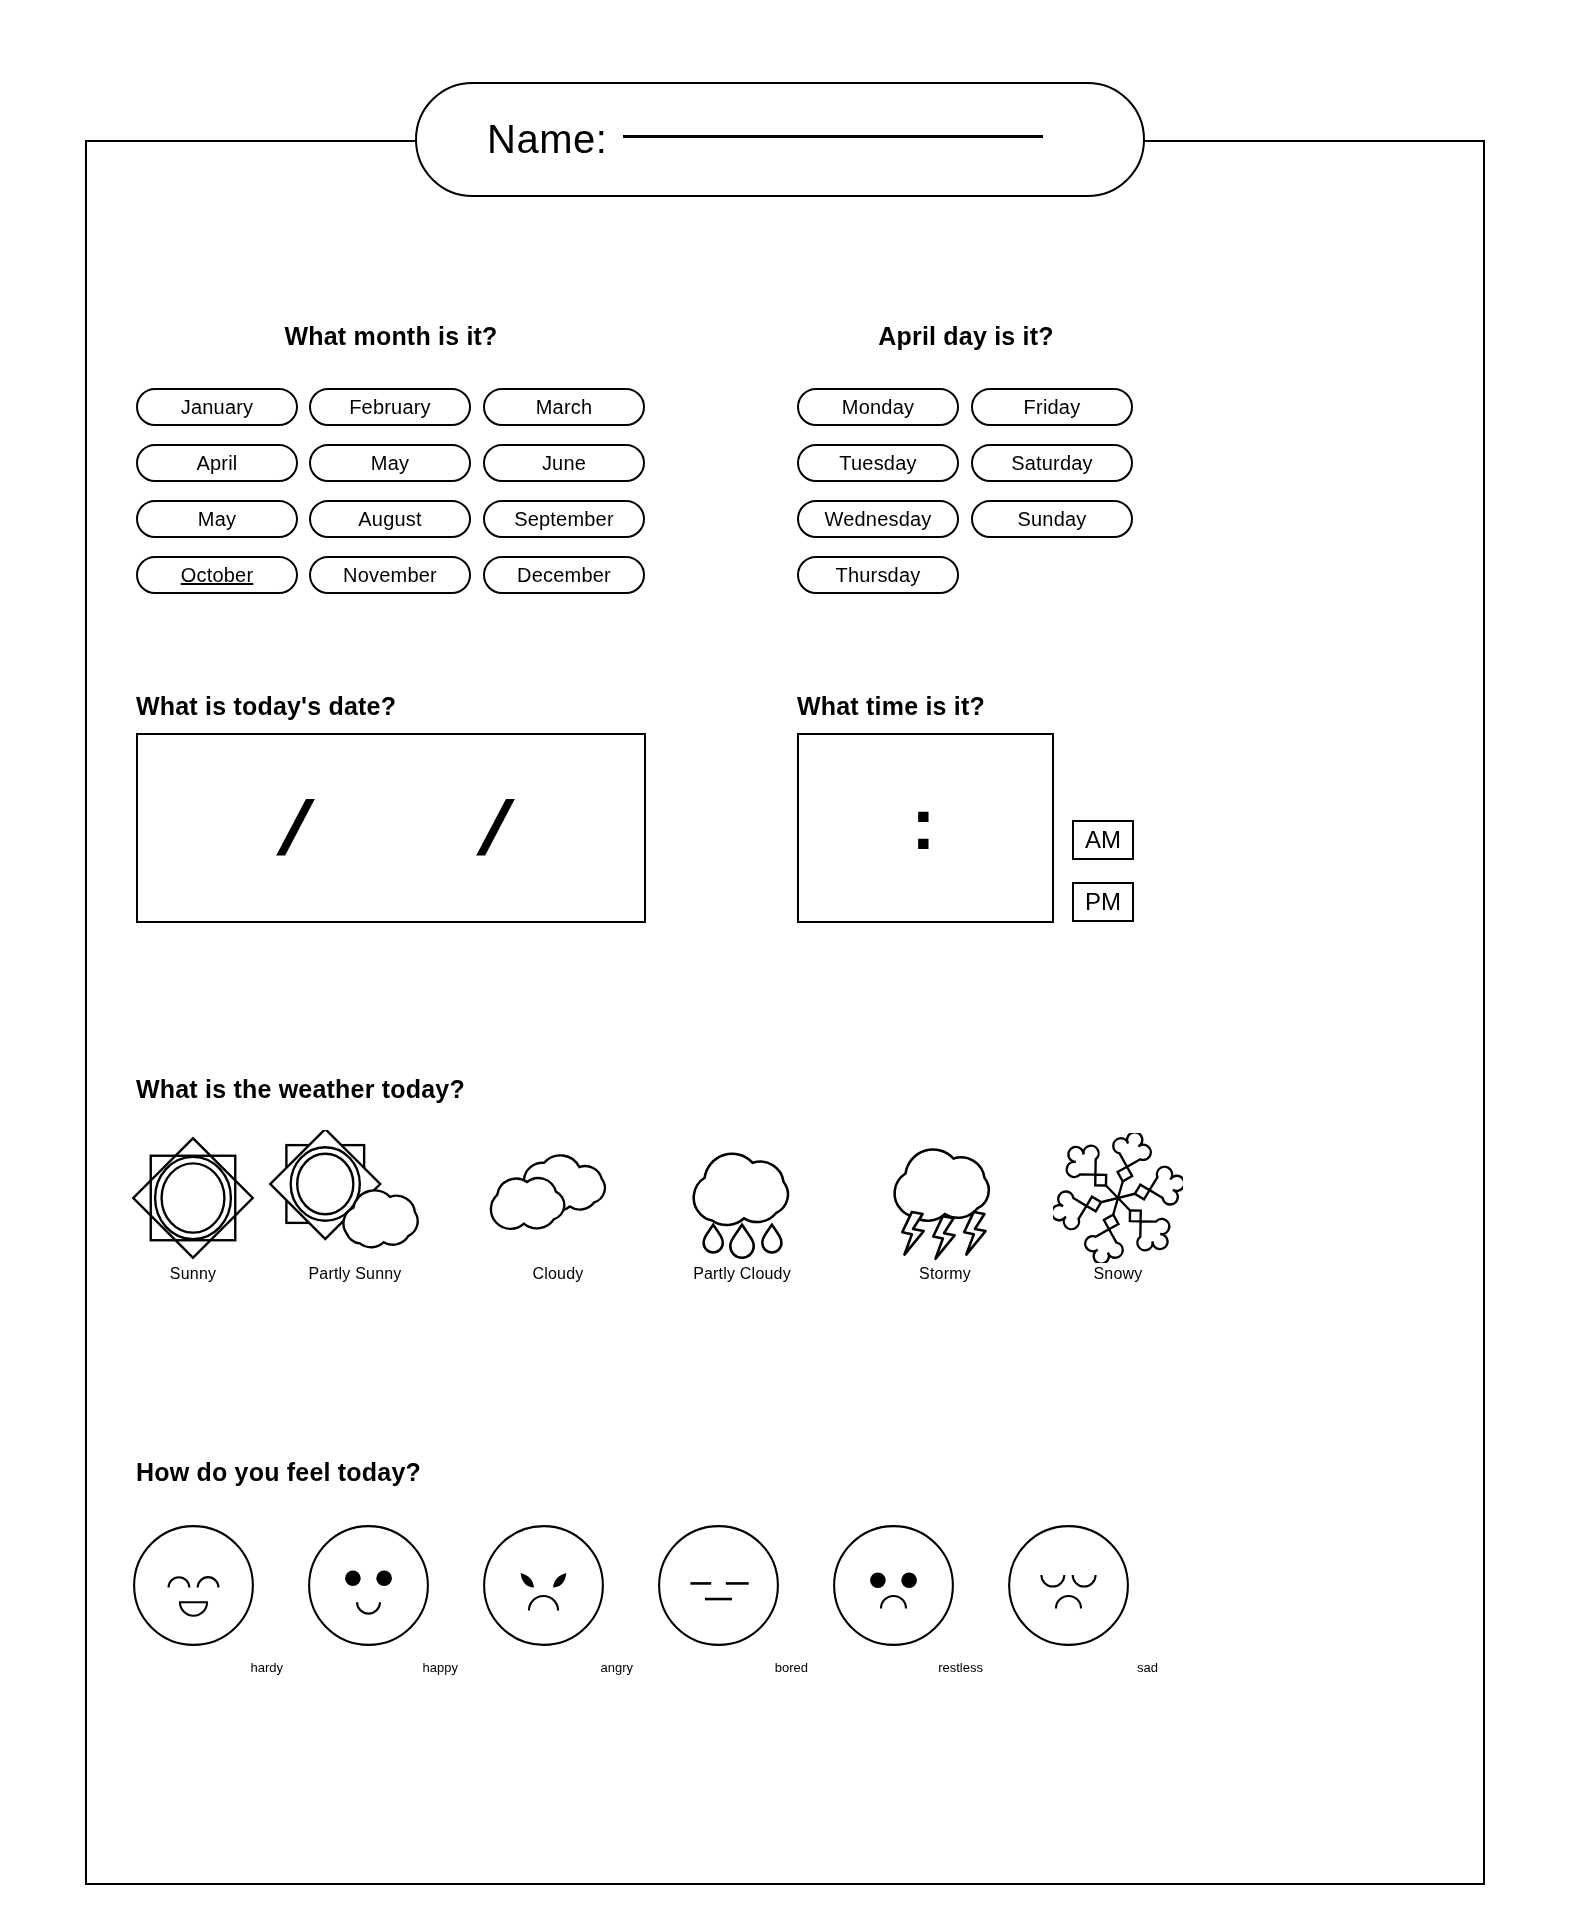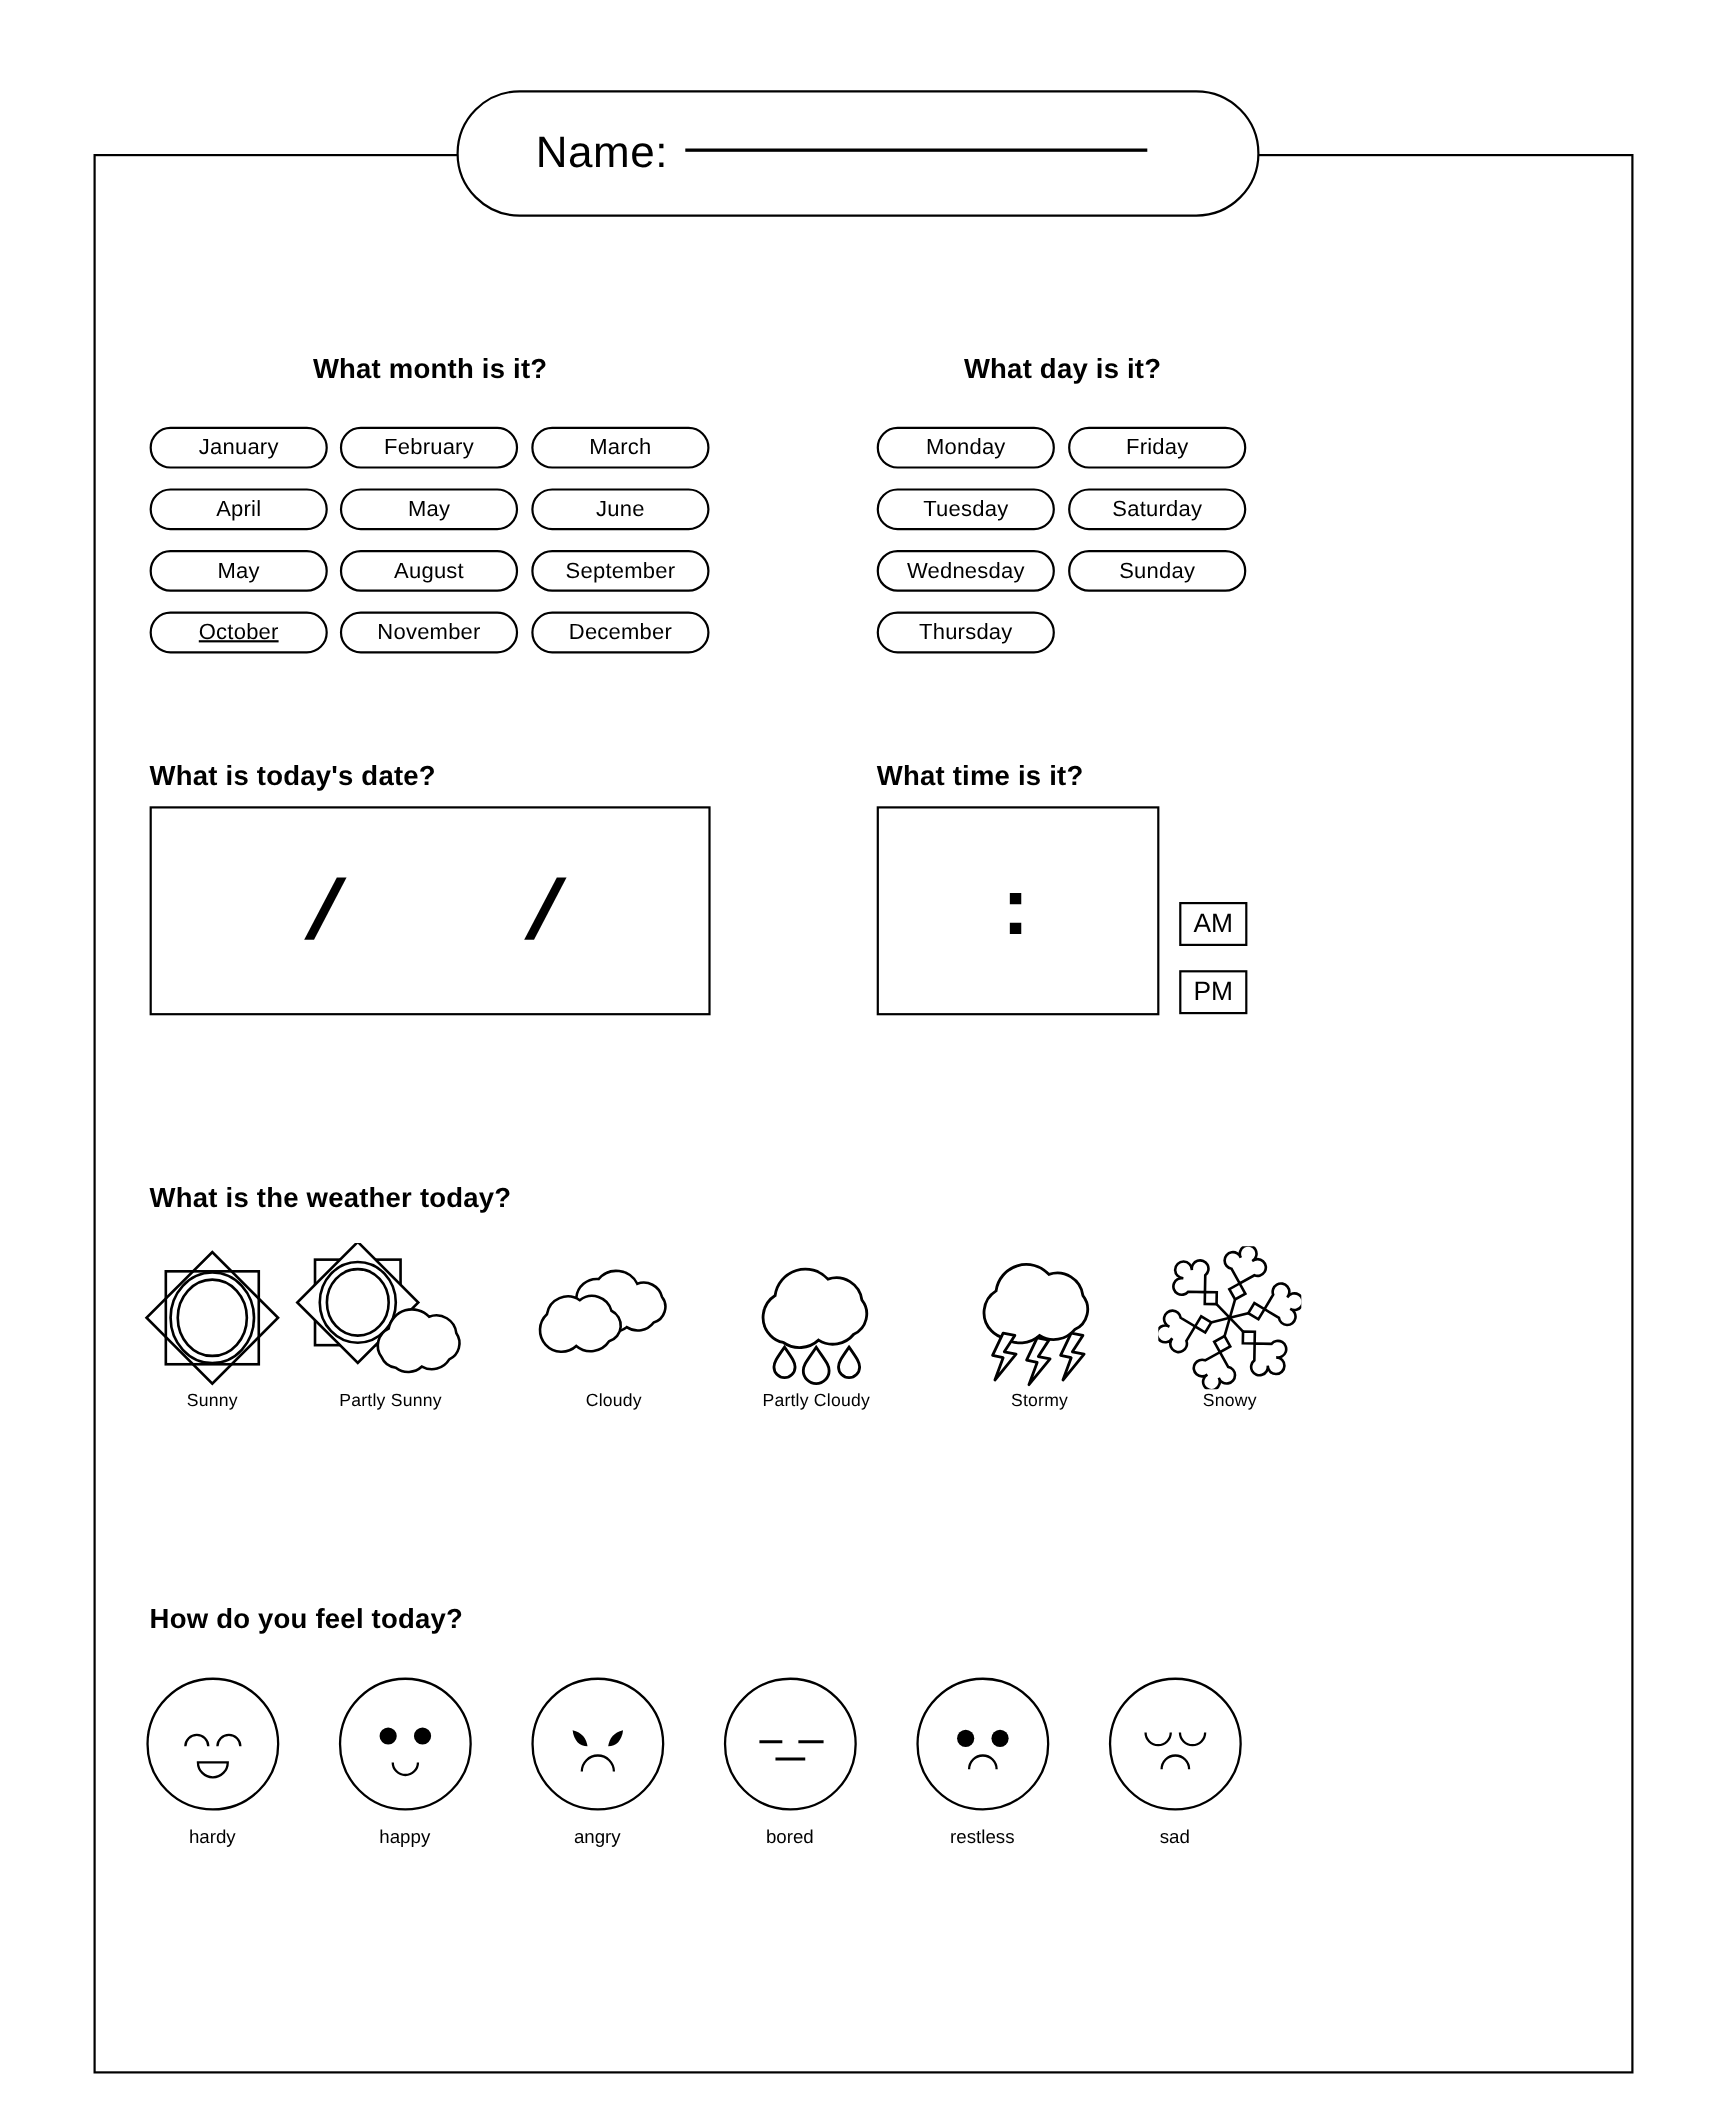--- a/index.html
+++ b/index.html
@@ -125,21 +125,21 @@
     display: flex;
     align-items: center;
     justify-content: center;
   }
   .icon-caption {
     font-size: 16px;
     letter-spacing: 0.2px;
     white-space: nowrap;
   }
   .face-cell .icon-art { height: 150px; }
-  .face-caption { font-size: 17px; }
+  .face-caption { font-size: 13px; text-align: right; }
 </style>
 </head>
 <body>
 
 <div id="page-frame"></div>
 
 <div id="name-pill">
   <span id="name-label">Name:</span>
   <span id="name-rule"></span>
 </div>
@@ -155,21 +155,21 @@
 <div class="pill" style="left:483px; top:444px; width:162px;">June</div>
 
 <div class="pill" style="left:136px; top:500px; width:162px;">May</div>
 <div class="pill" style="left:309px; top:500px; width:162px;">August</div>
 <div class="pill" style="left:483px; top:500px; width:162px;">September</div>
 
 <div class="pill" style="left:136px; top:556px; width:162px;text-decoration:underline;">October</div>
 <div class="pill" style="left:309px; top:556px; width:162px;">November</div>
 <div class="pill" style="left:483px; top:556px; width:162px;">December</div>
 
-<div class="q-heading" style="left:797px; top:322px; width:338px; text-align:center;">What day is it?</div>
+<div class="q-heading" style="left:797px; top:322px; width:338px; text-align:center;">April day is it?</div>
 
 <div class="pill" style="left:797px; top:388px; width:162px;">Monday</div>
 <div class="pill" style="left:971px; top:388px; width:162px;">Friday</div>
 
 <div class="pill" style="left:797px; top:444px; width:162px;">Tuesday</div>
 <div class="pill" style="left:971px; top:444px; width:162px;">Saturday</div>
 
 <div class="pill" style="left:797px; top:500px; width:162px;">Wednesday</div>
 <div class="pill" style="left:971px; top:500px; width:162px;">Sunday</div>
 

